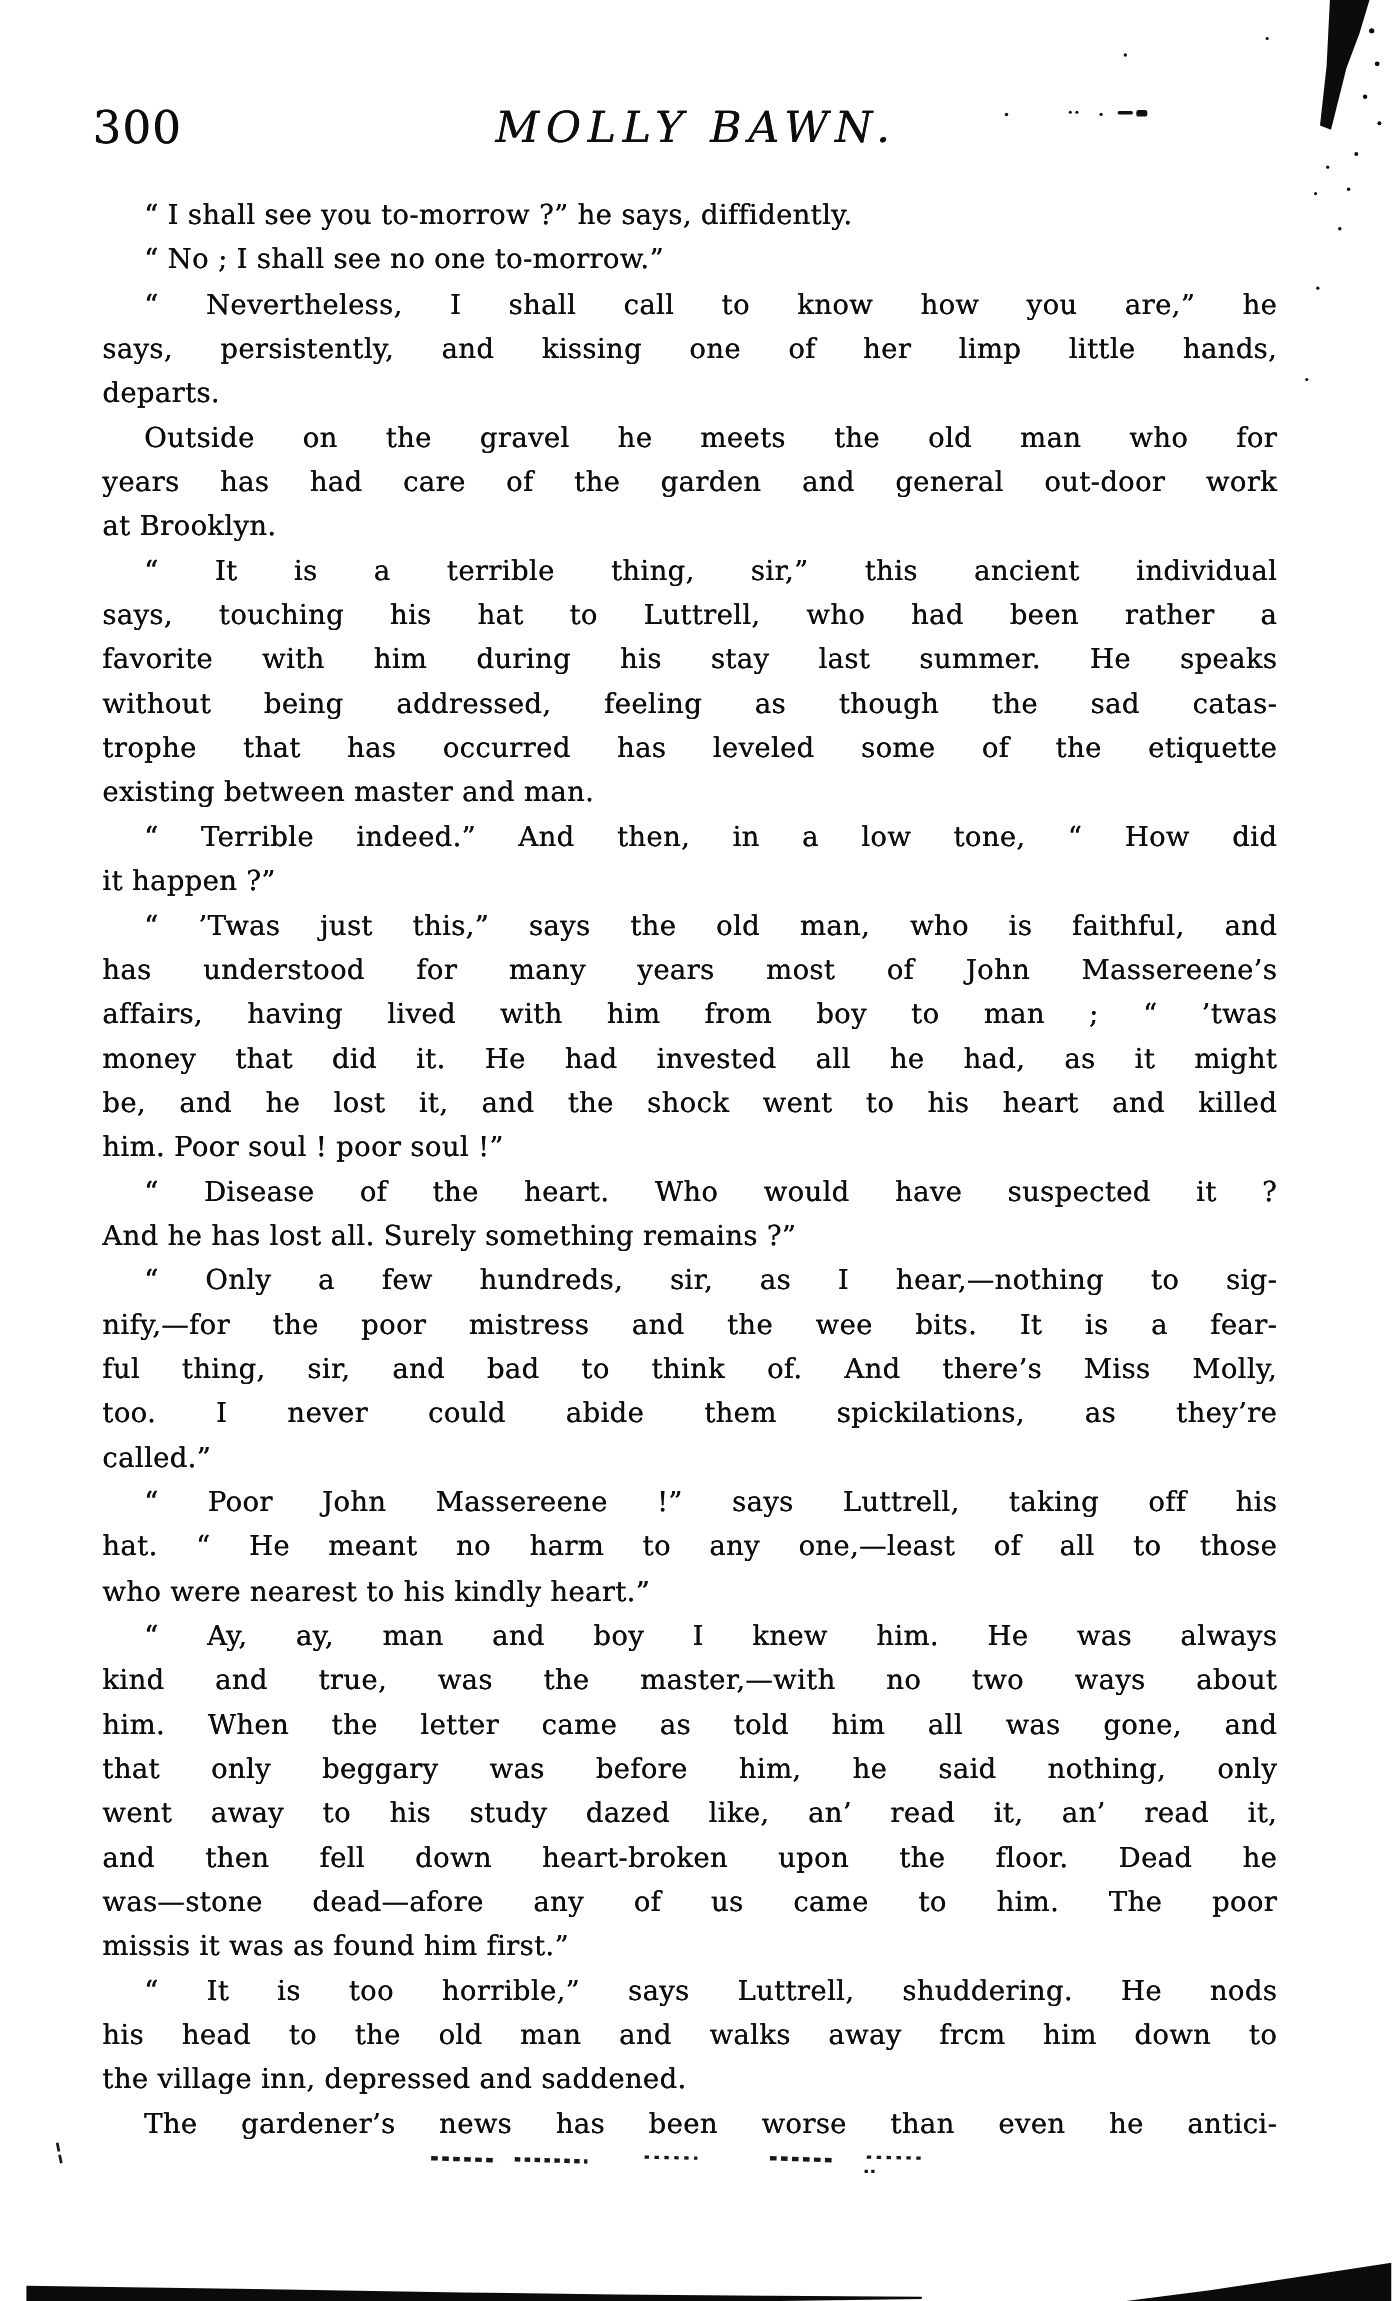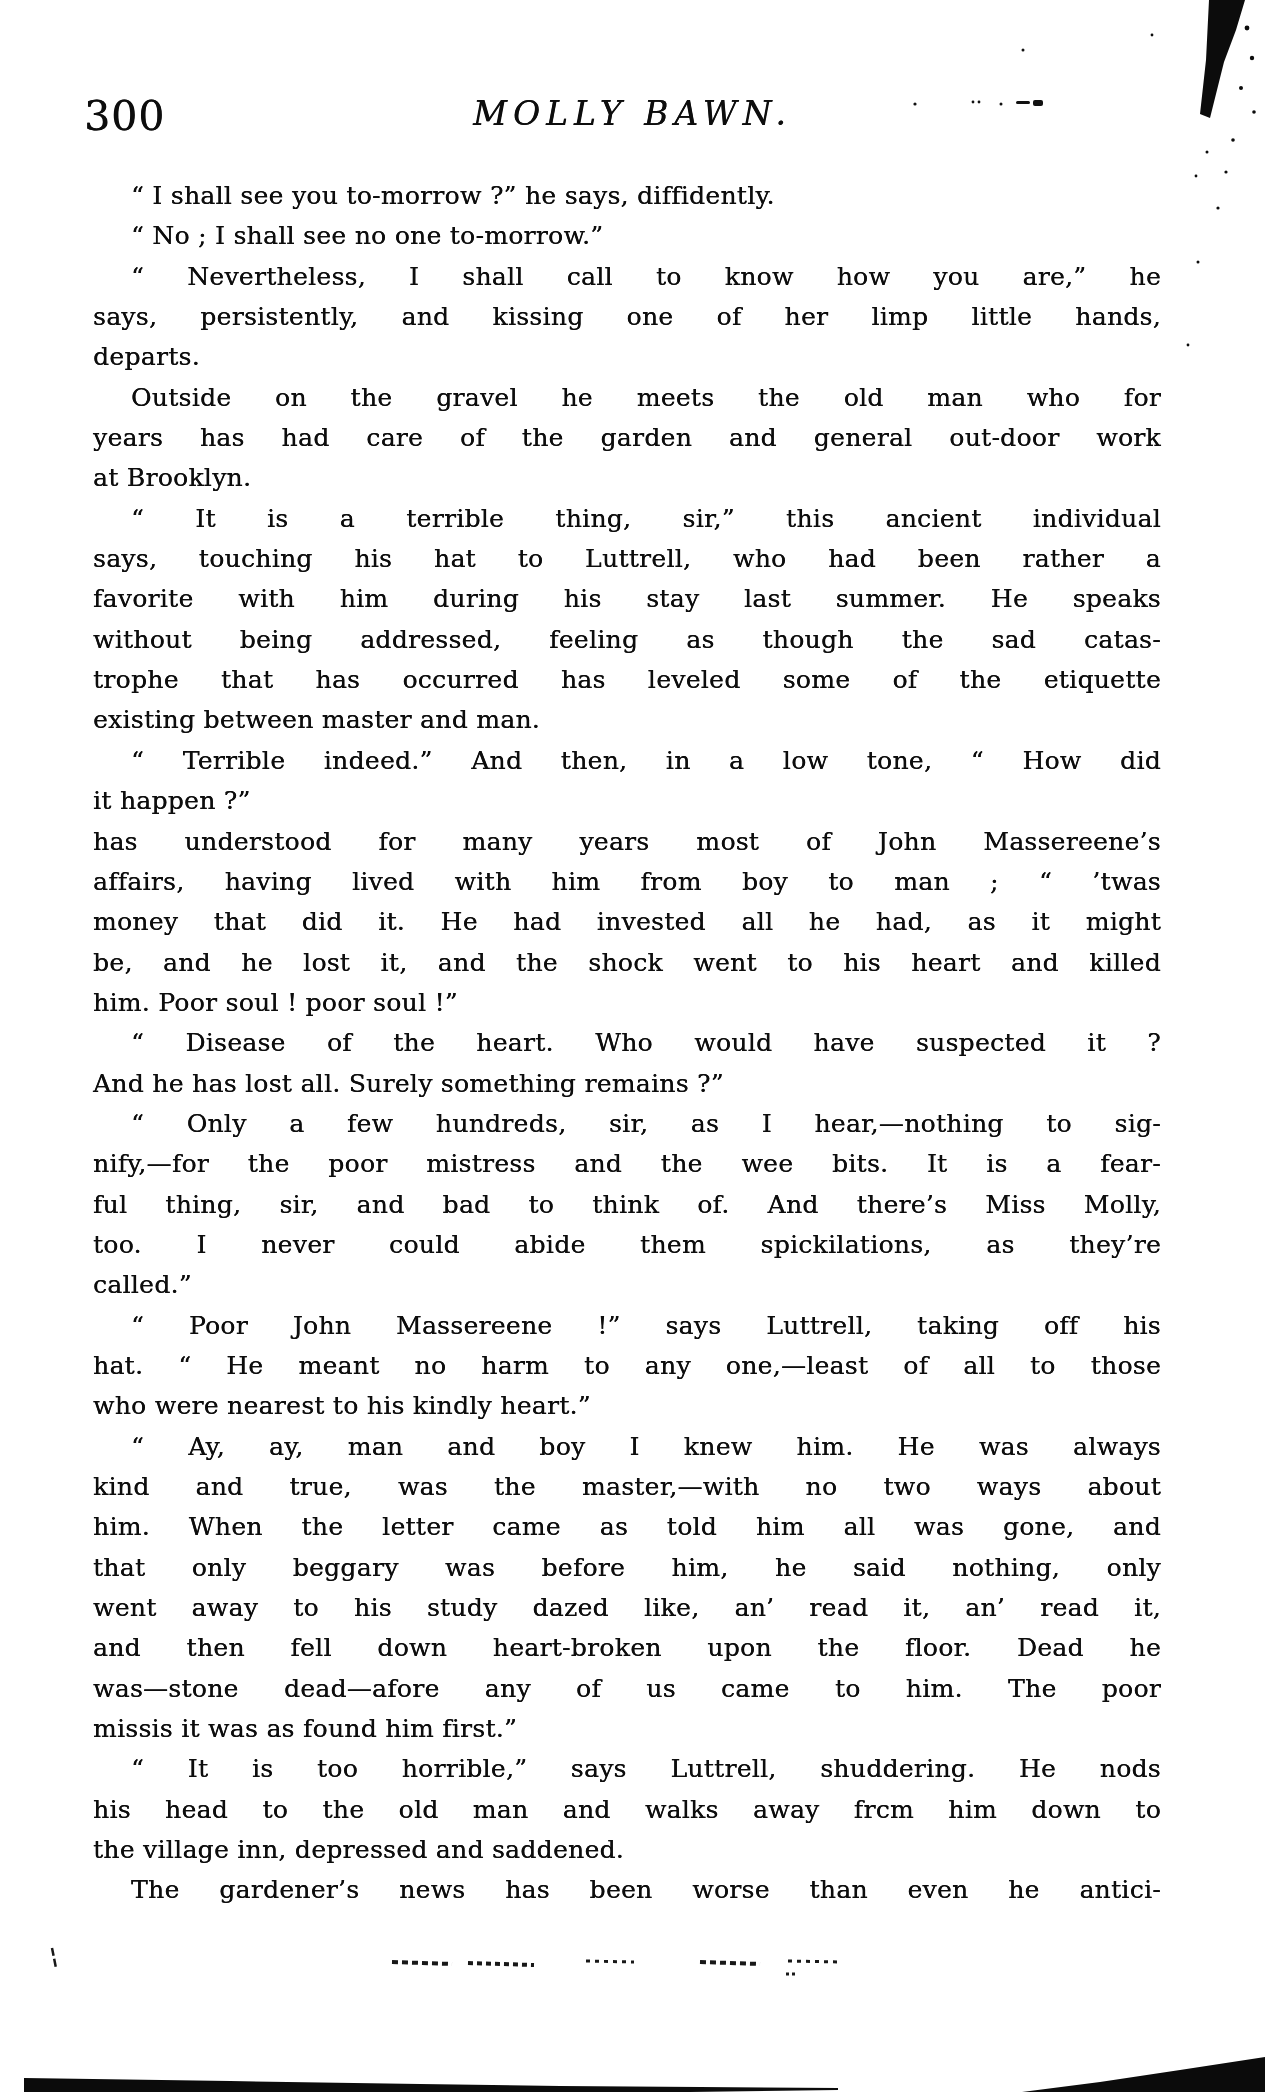--- a/index.html
+++ b/index.html
@@ -10,21 +10,21 @@
   }
   .page{position:absolute;inset:0;}
   .page-number{
     position:absolute;left:84px;top:96px;
     font-size:41px;line-height:1;letter-spacing:1px;
     text-shadow:0.4px 0 0 currentColor;
   }
   .running-title{
     position:absolute;left:0;top:97px;width:100%;
     text-align:center;font-style:italic;
-    font-size:33px;line-height:1;letter-spacing:6px;
+    font-size:39px;line-height:1;letter-spacing:6px;
     text-shadow:0.3px 0 0 currentColor;
   }
   .body-text{
     position:absolute;left:93px;top:176px;width:1068px;
     font-size:25px;letter-spacing:0.3px;
     text-shadow:0.25px 0 0 currentColor;
   }
   .ln{height:40.35px;line-height:40.35px;white-space:normal;}
   .ln.jst{text-align:justify;text-align-last:justify;}
   .ln.ind{text-indent:38px;}
@@ -48,20 +48,21 @@
     <div class="ln jst">years has had care of the garden and general out-door work</div>
     <div class="ln">at Brooklyn.</div>
     <div class="ln ind jst">“ It is a terrible thing, sir,” this ancient individual</div>
     <div class="ln jst">says, touching his hat to Luttrell, who had been rather a</div>
     <div class="ln jst">favorite with him during his stay last summer. He speaks</div>
     <div class="ln jst">without being addressed, feeling as though the sad catas-</div>
     <div class="ln jst">trophe that has occurred has leveled some of the etiquette</div>
     <div class="ln">existing between master and man.</div>
     <div class="ln ind jst">“ Terrible indeed.” And then, in a low tone, “ How did</div>
     <div class="ln">it happen ?”</div>
+    <div class="ln ind jst">“ ’Twas just this,” says the old man, who is faithful, and</div>
     <div class="ln jst">has understood for many years most of John Massereene’s</div>
     <div class="ln jst">affairs, having lived with him from boy to man ; “ ’twas</div>
     <div class="ln jst">money that did it. He had invested all he had, as it might</div>
     <div class="ln jst">be, and he lost it, and the shock went to his heart and killed</div>
     <div class="ln">him. Poor soul ! poor soul !”</div>
     <div class="ln ind jst">“ Disease of the heart. Who would have suspected it ?</div>
     <div class="ln">And he has lost all. Surely something remains ?”</div>
     <div class="ln ind jst">“ Only a few hundreds, sir, as I hear,—nothing to sig-</div>
     <div class="ln jst">nify,—for the poor mistress and the wee bits. It is a fear-</div>
     <div class="ln jst">ful thing, sir, and bad to think of. And there’s Miss Molly,</div>

